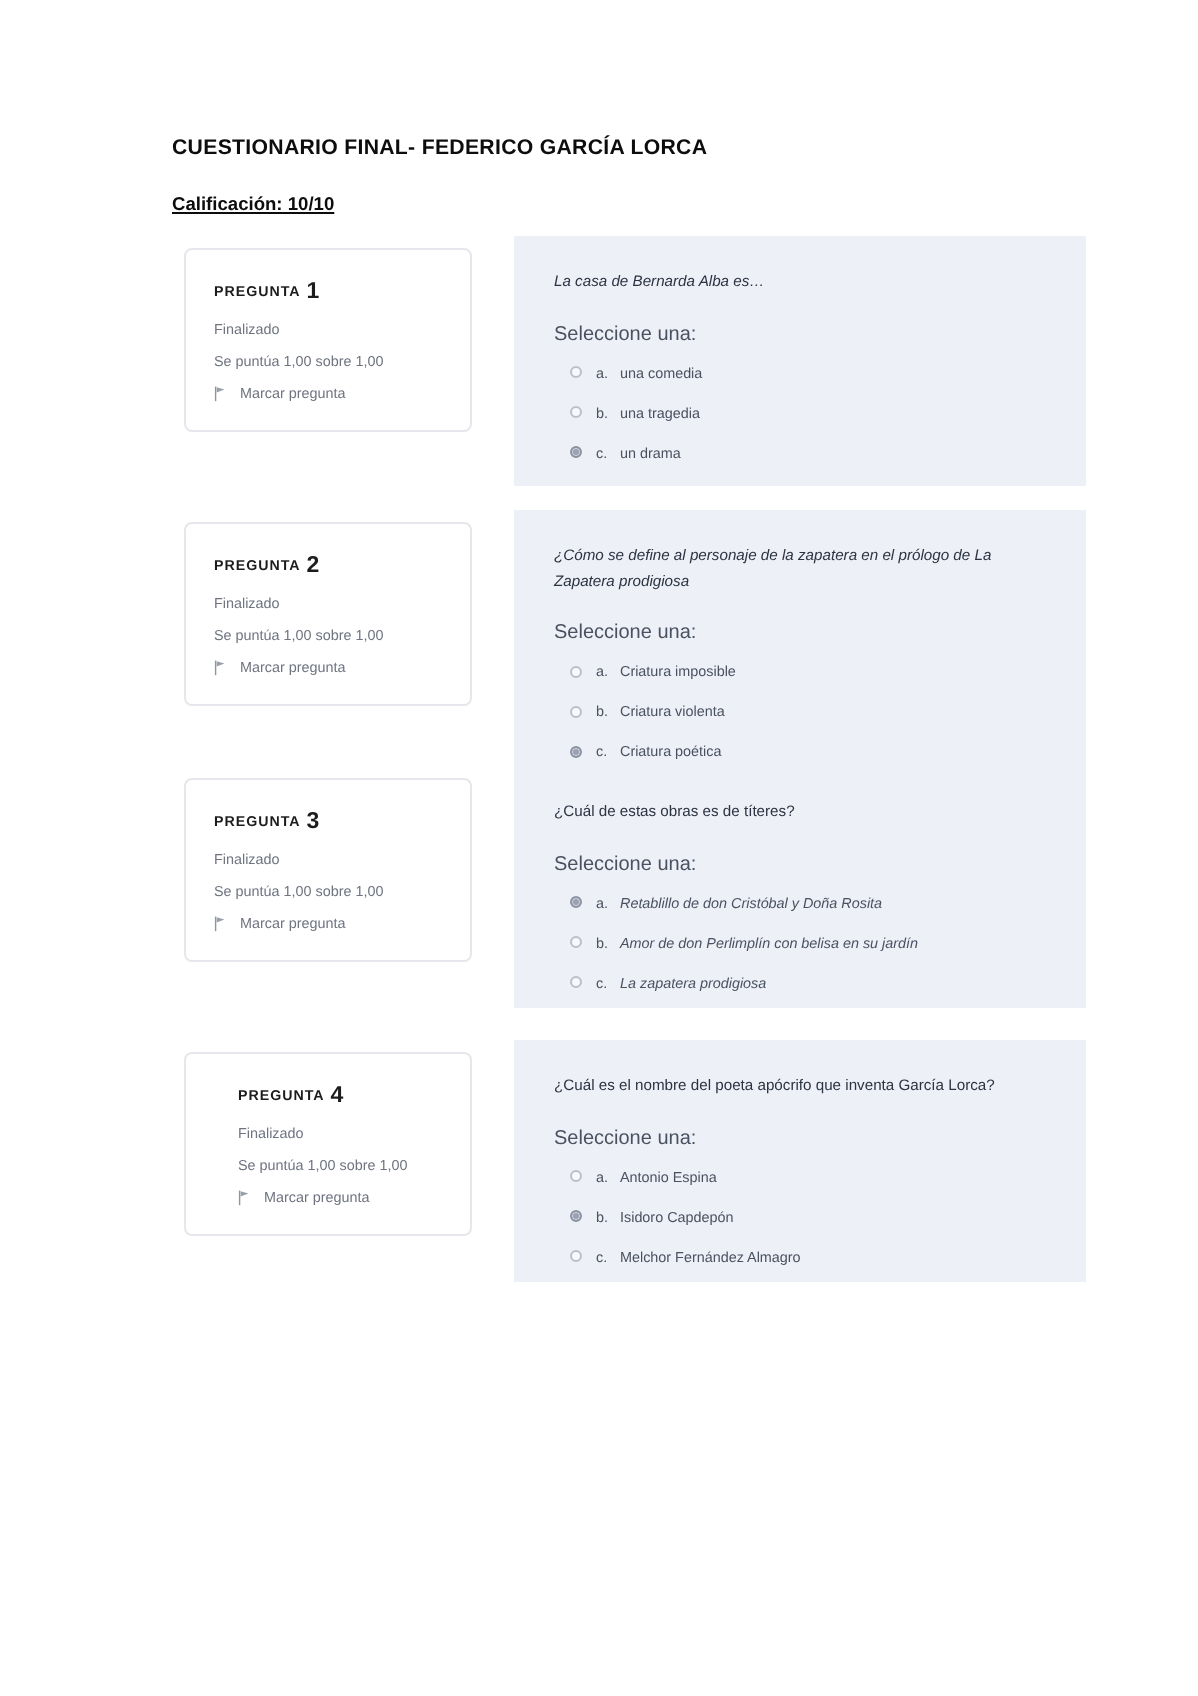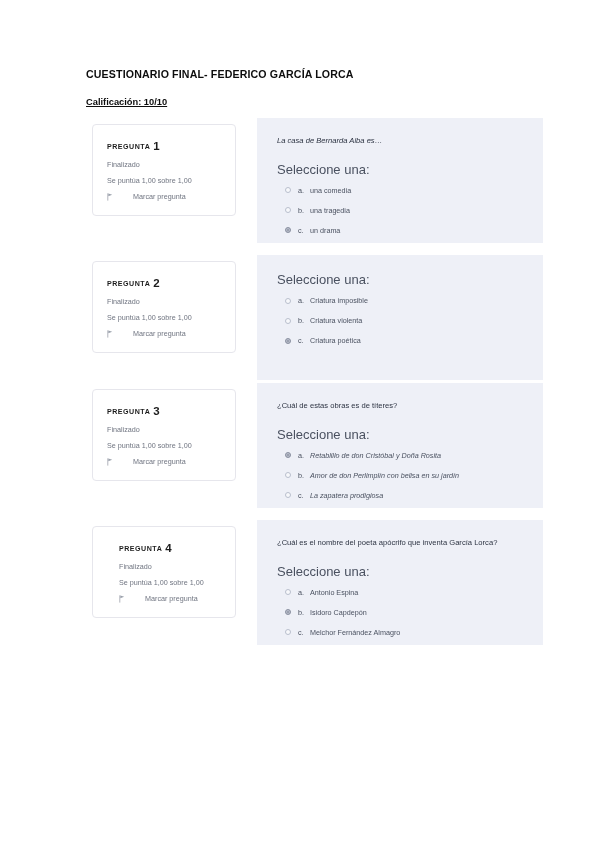--- a/index.html
+++ b/index.html
@@ -82,21 +82,21 @@
   .info-line {
     font-size: 7.2px;
     color: #6f7480;
     margin: 0 0 7px 0;
     white-space: nowrap;
   }
   .info-line.last { margin-bottom: 0; }
   .flag-row {
     display: flex;
     align-items: center;
-    gap: 20px;
+    gap: 7px;
   }
   .flag-icon {
     width: 6px;
     height: 7px;
     display: inline-block;
     flex: none;
     position: relative;
     top: 0px;
   }
   .ans-card {
@@ -111,21 +111,21 @@
     font-size: 7.6px;
     line-height: 1.65;
     color: #2c3342;
     font-style: italic;
     margin: 0 0 14px 0;
   }
   .q-text.roman {
     font-style: normal;
   }
   .sel-label {
-    font-size: 13px;
+    font-size: 10px;
     color: #4a5160;
     margin: 0 0 9px 0;
   }
   .opt {
     display: flex;
     align-items: flex-start;
     margin: 0 0 10px 0;
   }
   .opt.last { margin-bottom: 0; }
   .radio {
@@ -205,20 +205,21 @@
           <div class="info-line">Se puntúa 1,00 sobre 1,00</div>
           <div class="info-line last flag-row">
             <span class="flag-icon"><svg viewBox="0 0 6 8" width="6" height="8" aria-hidden="true">
                 <path d="M0.8 0.3 L0.8 7.6" stroke="#8f949f" stroke-width="0.7" fill="none"></path>
                 <path d="M1.3 0.6 L5.2 1.8 L1.3 3.2 Z" fill="#9aa0ab"></path>
               </svg></span>
             <span>Marcar pregunta</span>
           </div>
         </div>
         <div class="ans-card" style="top: 0px; min-height: 125px;">
+          <div class="q-text">¿Cómo se define al personaje de la zapatera en el prólogo de La Zapatera prodigiosa</div>
           <div class="sel-label">Seleccione una:</div>
           <div class="opt">
             <span class="radio"></span>
             <span class="opt-letter">a.</span>
             <span class="opt-text">Criatura imposible</span>
           </div>
           <div class="opt">
             <span class="radio"></span>
             <span class="opt-letter">b.</span>
             <span class="opt-text">Criatura violenta</span>

